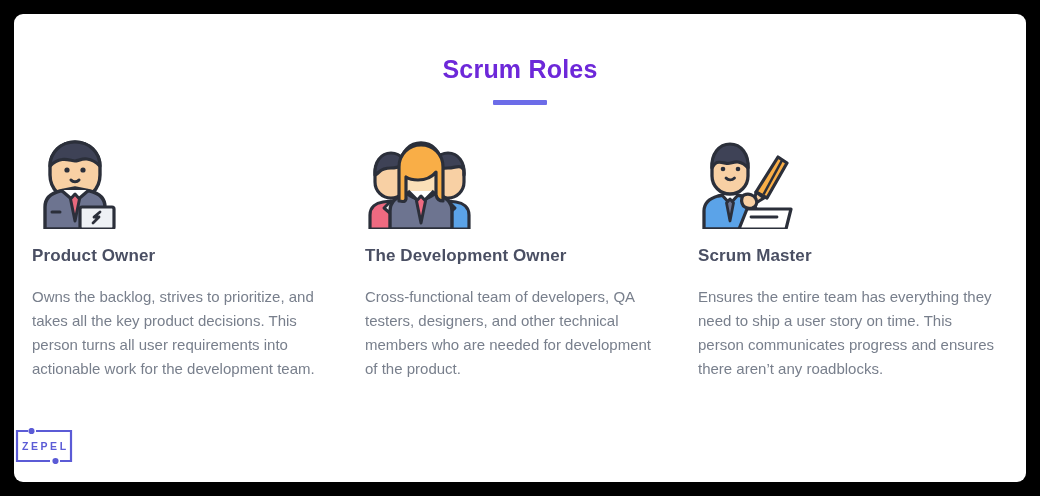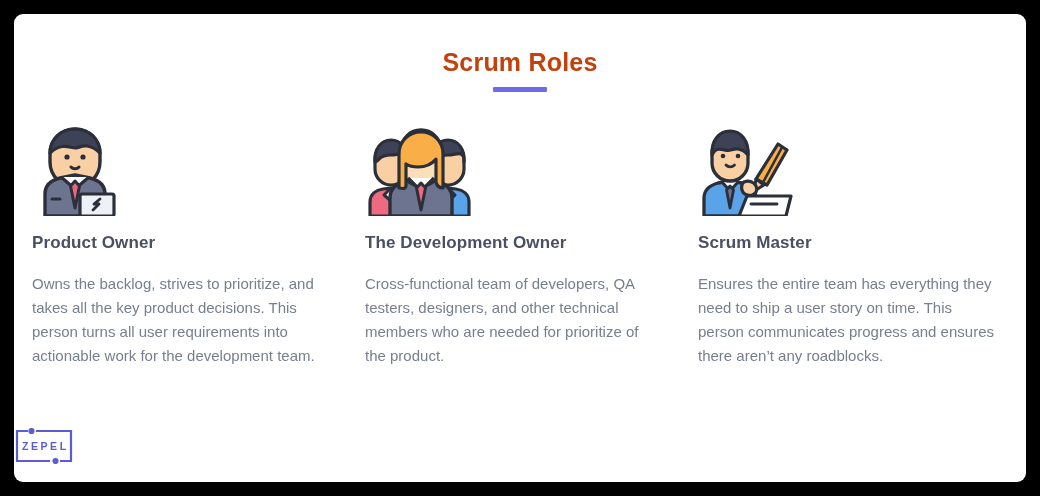--- a/index.html
+++ b/index.html
@@ -28,24 +28,24 @@
 
   
   .title-wrap {
     width: 100%;
     text-align: center;
     padding-top: 26px;
   }
   .title {
     font-size: 25px;
     font-weight: bold;
-    color: #c2410c;
+    color: #6d28d9;
     letter-spacing: 0.2px;
     line-height: 1.1;
-    margin: 9px;
+    margin: 16px;
   }
   .title-rule {
     width: 54px;
     height: 5px;
     background: #6c6ce8;
     margin: 10px auto 0 auto;
     border-radius: 1px;
   }
 
   
@@ -178,21 +178,21 @@
           <path d="M36 24a20 20 0 0 1 40 0v16a20 20 0 0 1-40 0z" fill="#fadfb8" stroke="#2b2f3a" stroke-width="3.4" stroke-linejoin="round"></path>
 
           <path d="M34 62V28c0-13 10-22 22-22s22 9 22 22v34c-3 0-6-2-7-6V33c-4 5-10 8-18 8-5 0-9-1-12-3v22c-1 4-4 2-7 2z" fill="#f9ae47" stroke="#2b2f3a" stroke-width="3.2" stroke-linejoin="round"></path>
 
           <path d="M43 52l13 13 13-13" fill="#ffffff" stroke="#2b2f3a" stroke-width="3.2" stroke-linejoin="round"></path>
 
           <path d="M56 57l-4.5 5L56 84l4.5-22z" fill="#ef6a81" stroke="#2b2f3a" stroke-width="3" stroke-linejoin="round"></path>
         </svg>
       </div>
       <h2 class="role-title">The Development Owner</h2>
-      <p class="role-desc">Cross-functional team of developers, QA testers, designers, and other technical members who are needed for prioritize of the product.</p>
+      <p class="role-desc">Cross-functional team of developers, QA testers, designers, and other technical members who are needed for development of the product.</p>
     </div>
 
     <div class="col col-right">
       <div class="icon-box">
         <svg width="96" height="94" viewBox="0 0 96 94">
 
           <path d="M6 94V76c0-9 7-13 14-15l12-2 12 2c7 2 14 6 14 15v18z" fill="#5ba3e8" stroke="#2b2f3a" stroke-width="3.3" stroke-linejoin="round"></path>
 
           <path d="M24 60l8 9 8-9" fill="#ffffff" stroke="#2b2f3a" stroke-width="3" stroke-linejoin="round"></path>
           <path d="M32 64l-3.5 4L32 86l3.5-18z" fill="#6d7490" stroke="#2b2f3a" stroke-width="2.8" stroke-linejoin="round"></path>

